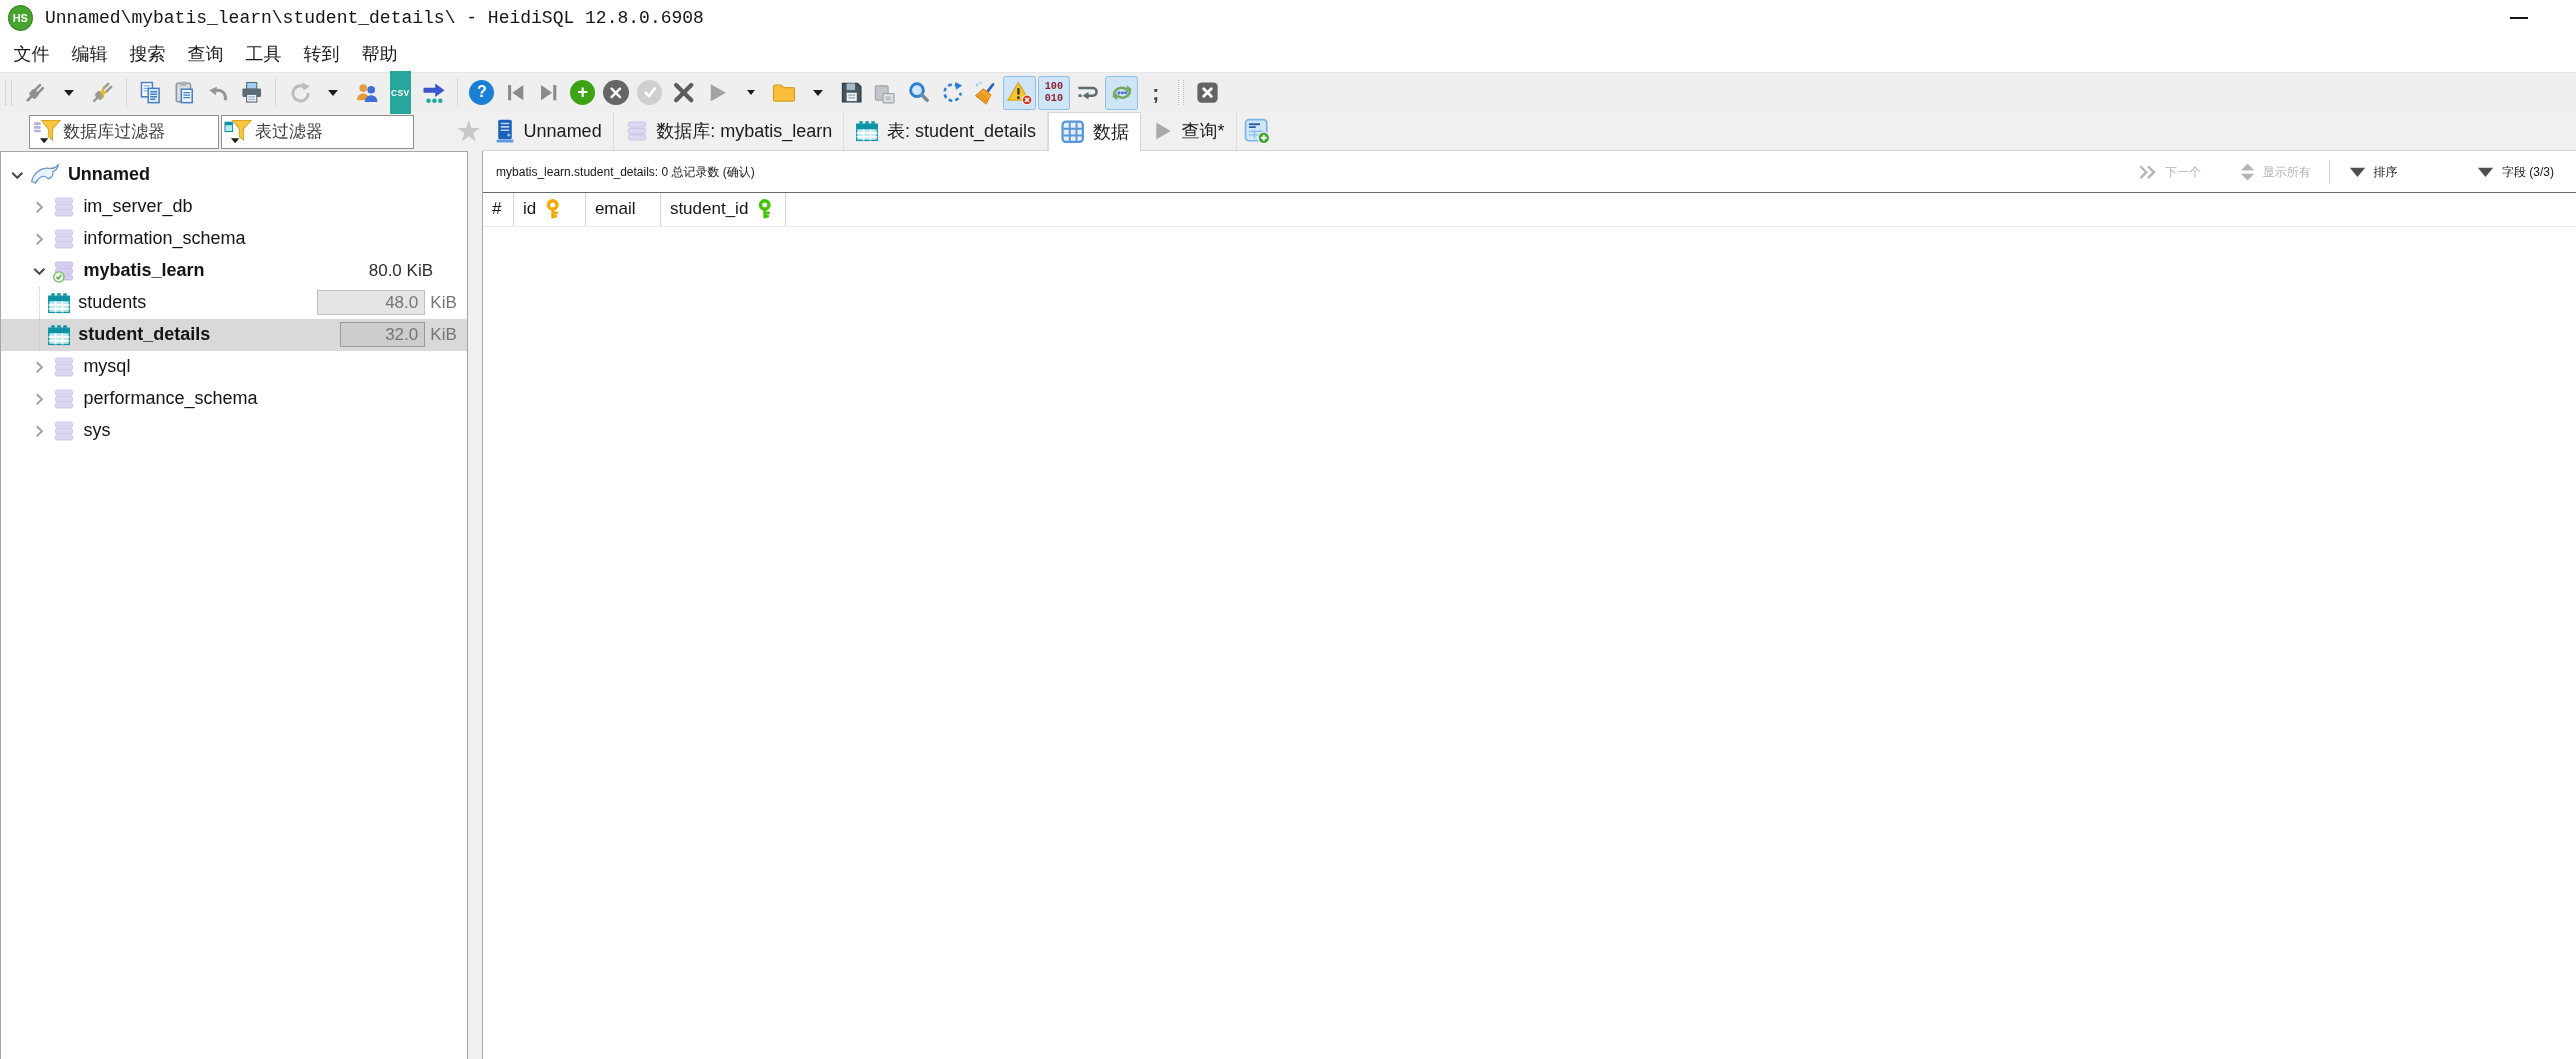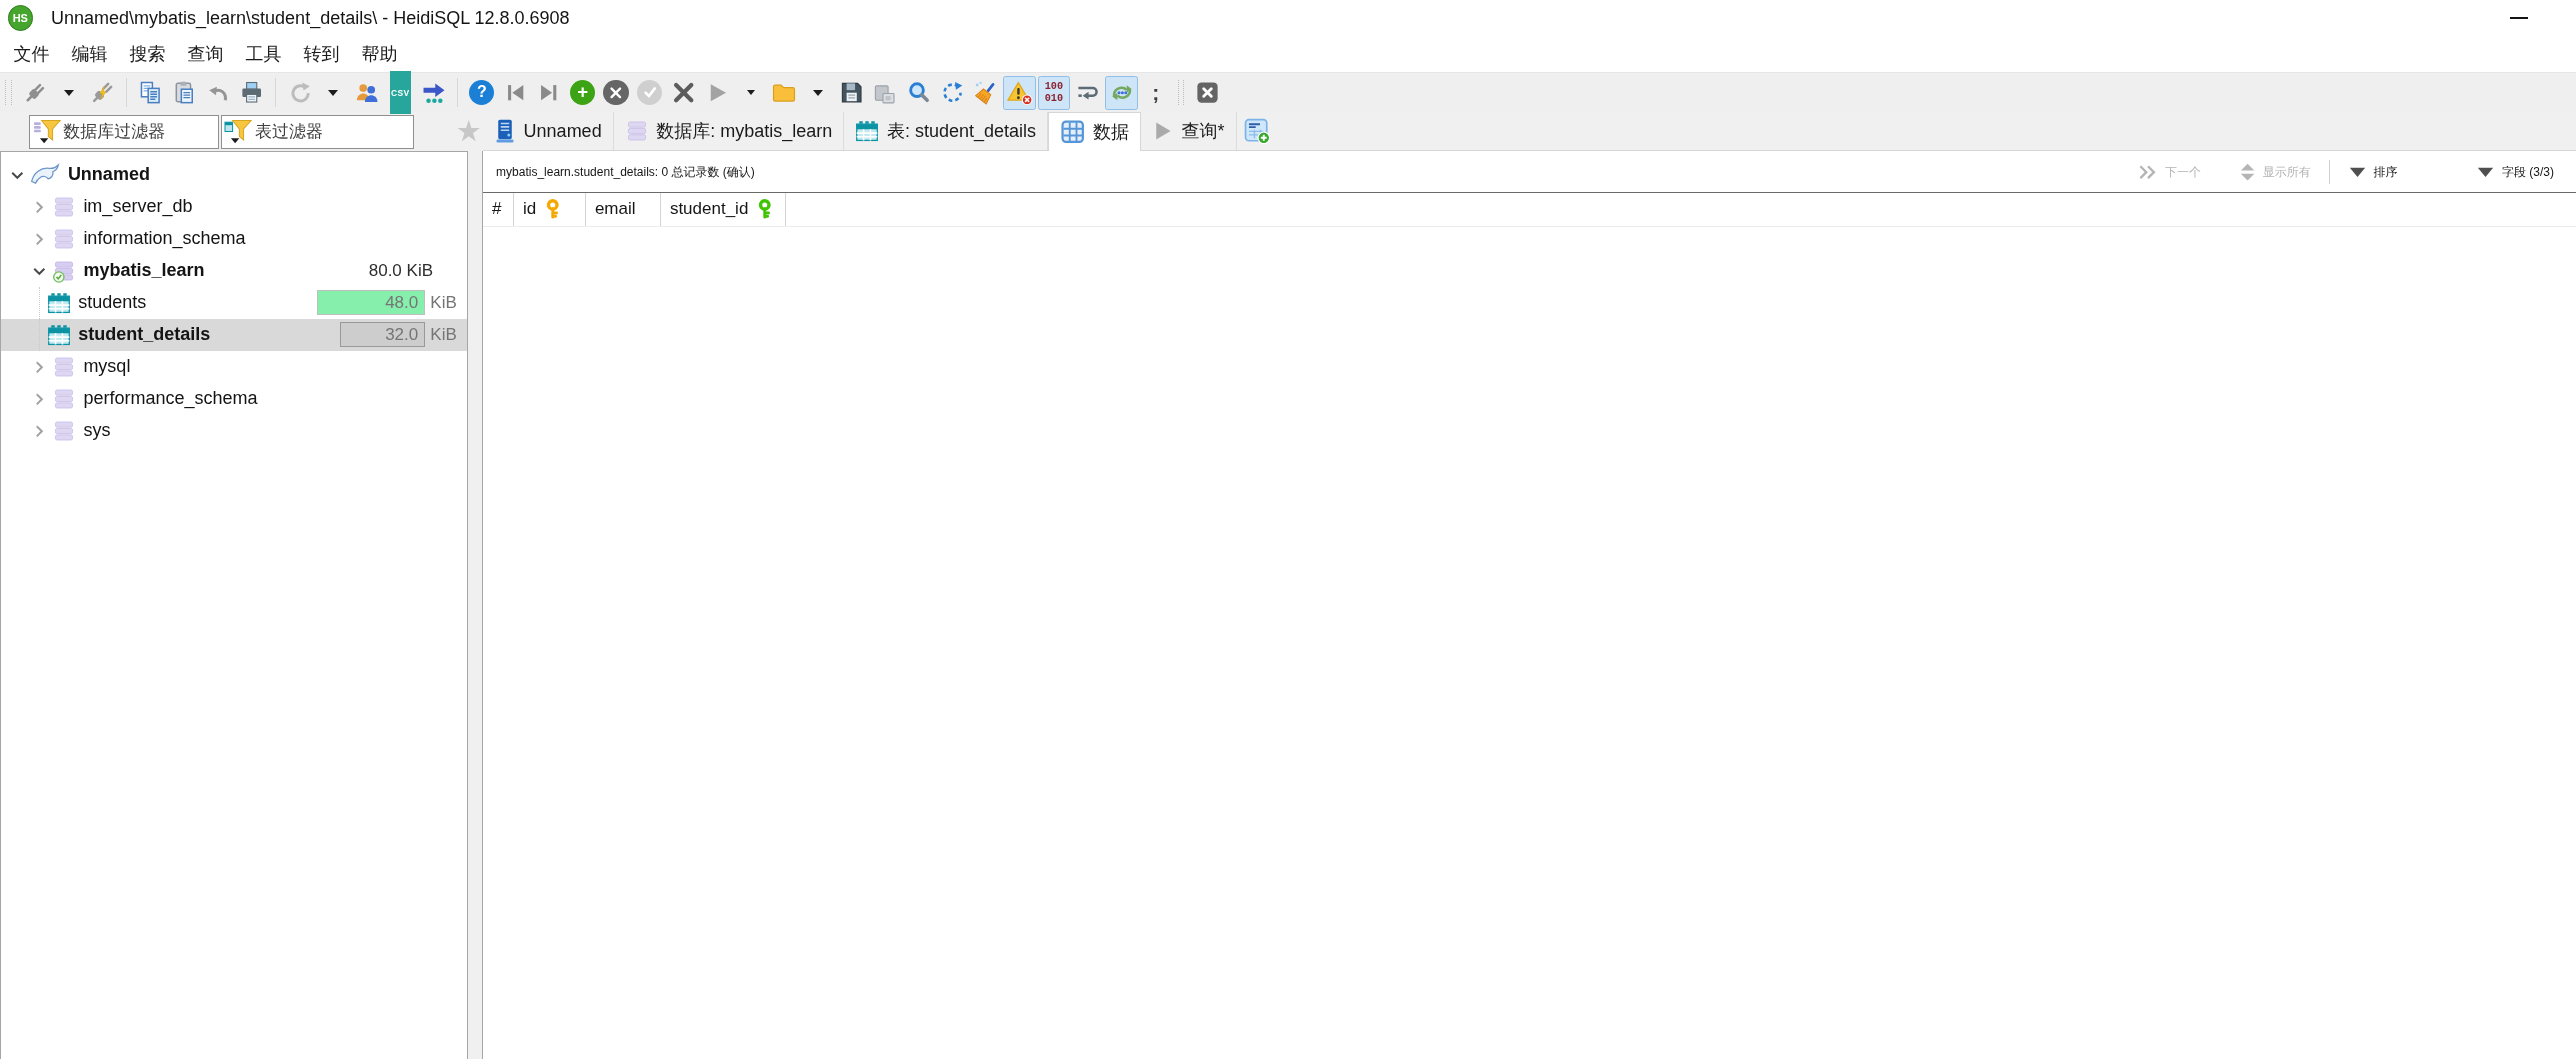--- a/index.html
+++ b/index.html
@@ -1,21 +1,21 @@
 <!DOCTYPE html>
 <html style="font-size:13.6px"><head>
 <meta charset="utf-8">
 <style>
   * { margin:0; padding:0; box-sizing:border-box; }
   html,body { width:2576px; height:1060px; background:#fff; font-family:"Liberation Sans", sans-serif; overflow:hidden; -webkit-user-select:none; user-select:none; }
 
   
   .titlebar { height:36px; display:flex; align-items:center; background:#fff; position:relative; }
   .app-badge { width:25.4px; height:25.4px; border-radius:50%; background:#46a52c; border:1.7px solid #2e7d1d; color:#fff; font-weight:bold; font-size:11px; display:flex; align-items:center; justify-content:center; margin-left:7.6px; flex:none; }
-  .title-text { margin-left:18px; font-size:18px; color:#141414; white-space:nowrap; }
+  .title-text { margin-left:12px; font-size:18px; color:#141414; white-space:nowrap;font-family:Liberation Mono, monospace; }
   .min-btn { position:absolute; right:38px; top:0; width:39px; height:36px; display:flex; align-items:center; justify-content:center; }
   .min-dash { width:18px; height:2.5px; background:#141414; }
 
   
   .menubar { height:36px; display:flex; align-items:stretch; background:#fff; font-size:18px; color:#1a1a1a; padding-left:2.5px; }
   .menu-item { padding:0 11px; display:flex; align-items:center; cursor:default; }
 
   
   .toolbar { height:40px; background:#efefef; border-top:0.8px solid #e6e6e6; display:flex; align-items:center; }
   .grip { width:6.8px; height:25.4px; border-left:1.7px dotted #bdbdbd; border-right:1.7px dotted #bdbdbd; margin:0 6.8px 0 5.1px; flex:none; }
@@ -59,21 +59,21 @@
   .trow.sel { background:#d9d9d9; }
   .chev { width:25.4px; display:flex; justify-content:center; flex:none; }
   .lvl1 { padding-left:25.4px; }
   .lvl2 { padding-left:38px; }
   .guide { width:7.6px; height:100%; border-left:0.8px dotted #c9c9c9; flex:none; }
   .tico { flex:none; display:flex; position:relative; }
   .tname { margin-left:7.6px; }
   .bold { font-weight:bold; }
   .size-plain { margin-left:auto; margin-right:34px; font-size:17px; color:#2e2e2e; }
   .size-wrap { margin-left:auto; margin-right:10.2px; display:flex; align-items:center; font-size:17px; color:#757575; }
-  .size-box { height:25.4px; display:flex; align-items:center; justify-content:flex-end; padding-right:6px; background:#86efac; border:0.8px solid #bfbfbf; }
+  .size-box { height:25.4px; display:flex; align-items:center; justify-content:flex-end; padding-right:6px; background:#e5e5e5; border:0.8px solid #bfbfbf; }
   .size-box.w1 { width:108px; }
   .size-box.w2 { width:85px; background:#cdcdcd; border-color:#999; }
   .size-unit { margin-left:5.1px; }
 
   
   .status-row { display:flex; align-items:center; padding:9.3px 22px 7.6px 12.7px; font-size:12px; color:#161616; }
   .spacer { flex:1; }
   .ctrl { display:flex; align-items:center; gap:7.6px; white-space:nowrap; }
   .ctrl.disabled { color:#b3b3b3; }
   .vdiv { width:0.8px; height:24px; background:#cfcfcf; margin:0 18.6px; }

